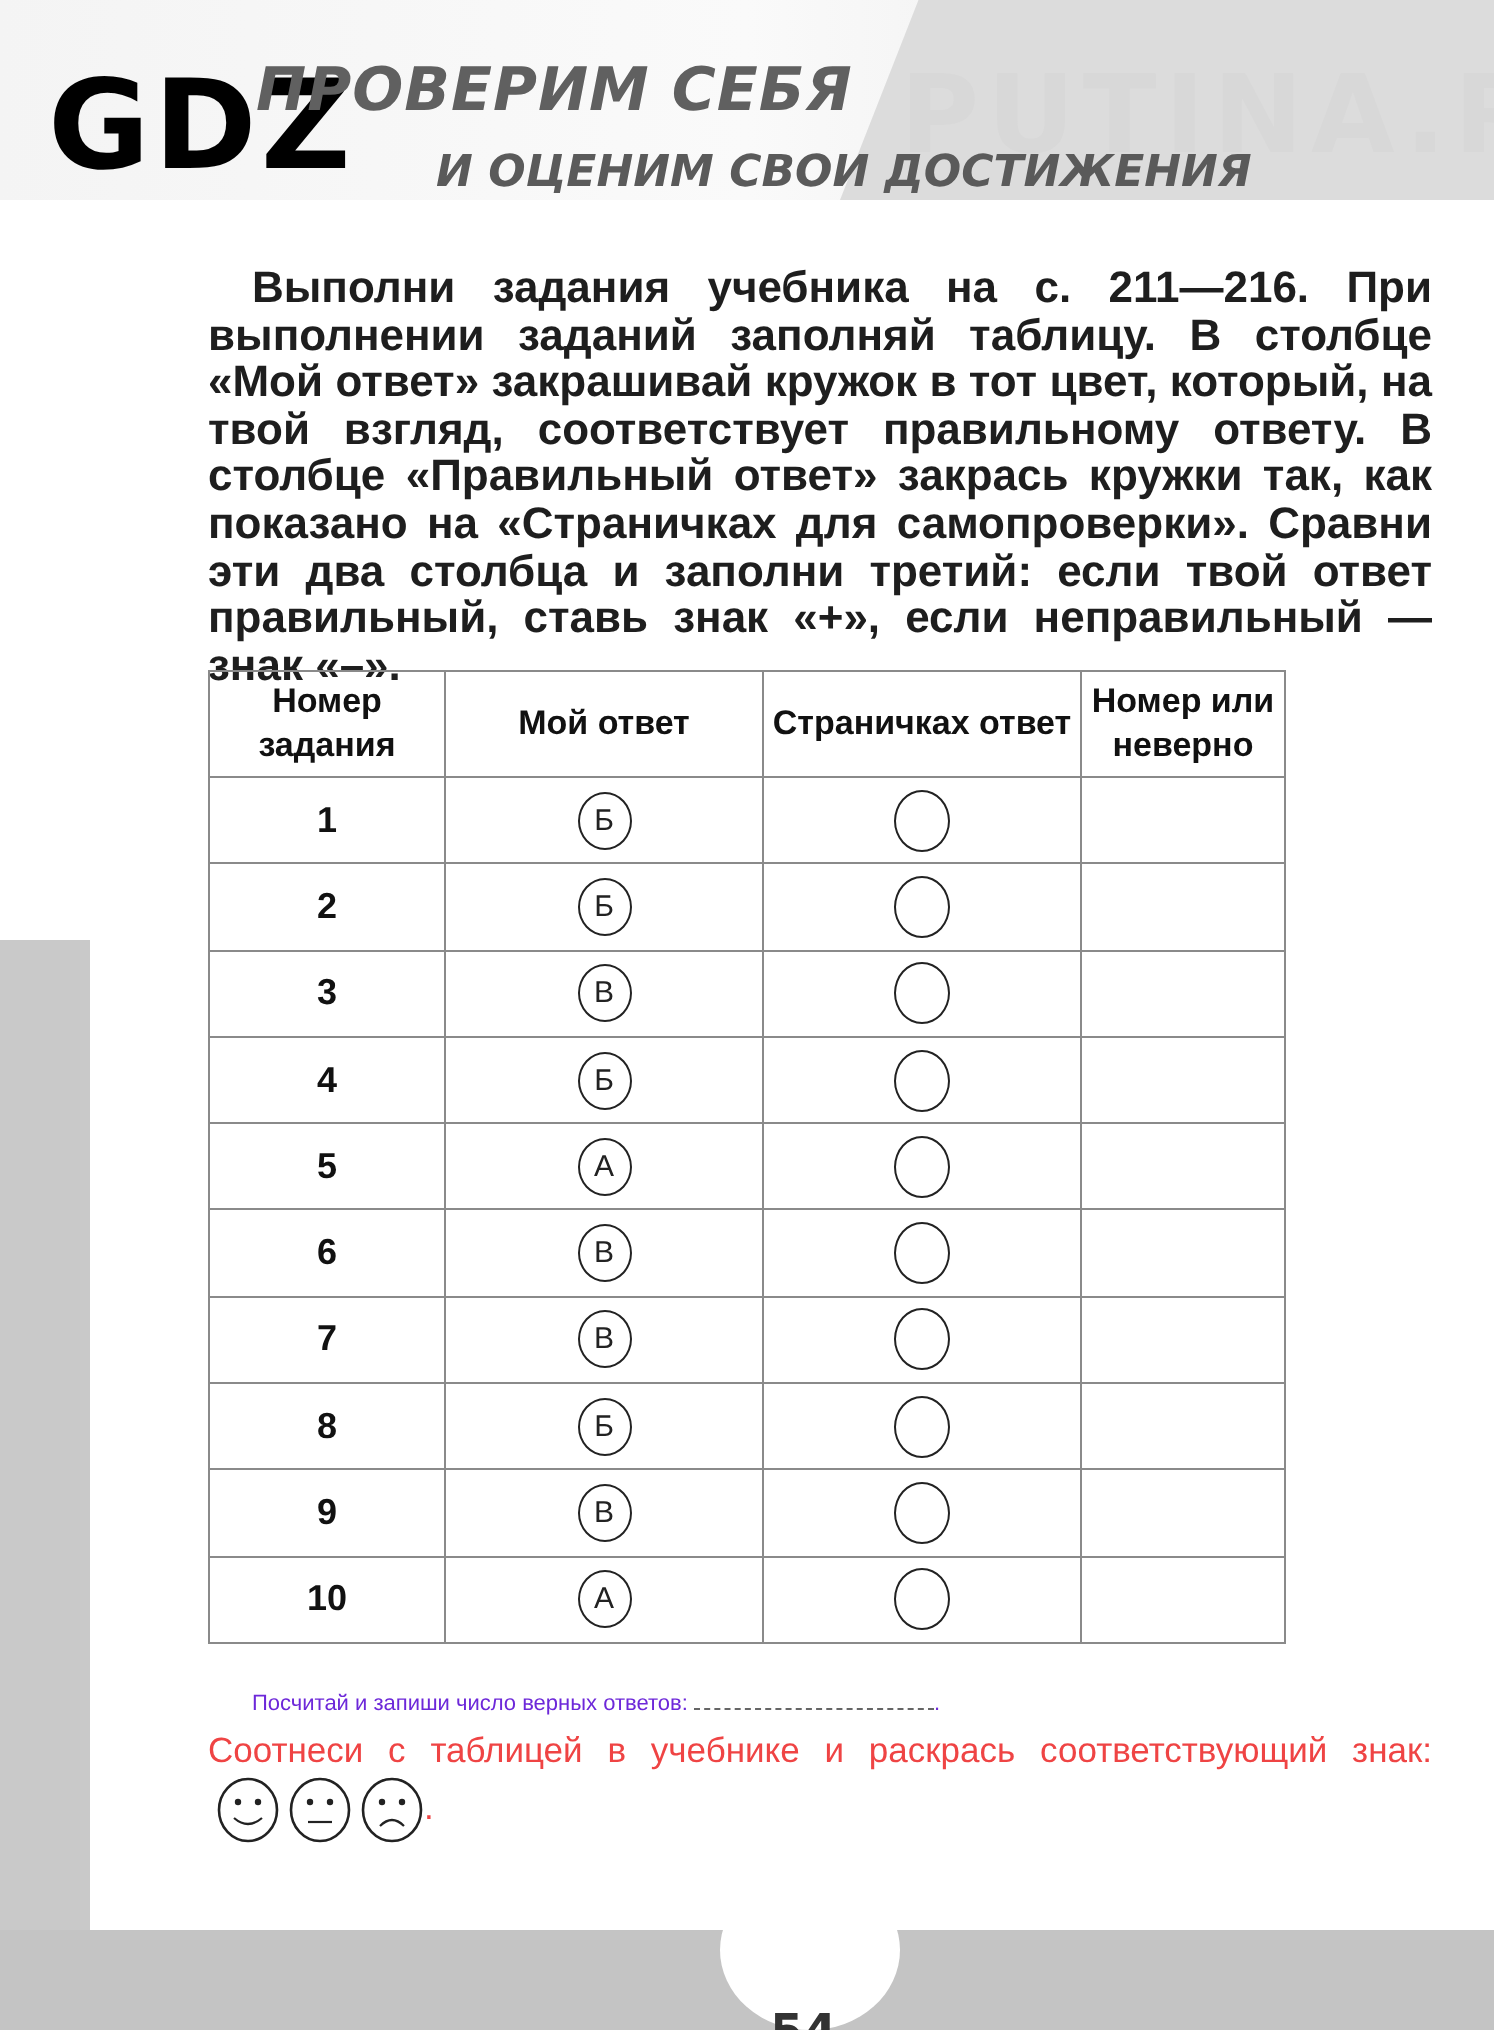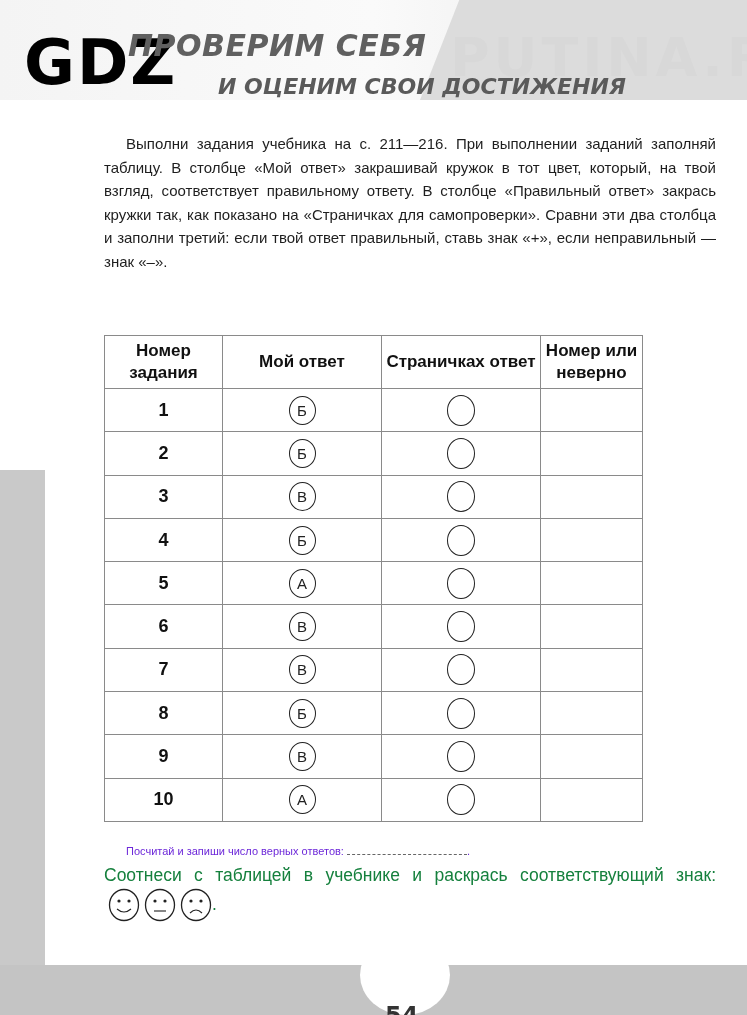--- a/index.html
+++ b/index.html
@@ -6,32 +6,32 @@
   body { width: 747px; height: 1015px; position: relative; overflow: hidden; background: #ffffff; font-family: "Liberation Sans", sans-serif; color: #1a1a1a; }
   .bg-left { position: absolute; left: 0; top: 470px; width: 45px; height: 545px; background: #c9c9c9; }
   .bg-bottom { position: absolute; left: 0; top: 965px; width: 747px; height: 50px; background: #c4c4c4; }
   .bg-top { position: absolute; left: 0; top: 0; width: 747px; height: 100px; background: linear-gradient(to right, #f4f4f4 0%, #fafafa 50%, #e6e6e6 100%); }
   .bg-top-tri { position: absolute; left: 420px; top: 0; width: 327px; height: 100px; background: #dcdcdc; clip-path: polygon(12% 0, 100% 0, 100% 100%, 0 100%); }
   .watermark { position: absolute; left: 24px; top: 26px; font-size: 62px; font-weight: bold; color: #000000; letter-spacing: 2px; font-family: "DejaVu Sans", sans-serif; }
   .watermark-right { position: absolute; left: 450px; top: 26px; font-size: 54px; font-weight: bold; color: #d8d8d8; letter-spacing: 4px; font-family: "DejaVu Sans", sans-serif; }
   .title1 { position: absolute; left: 128px; top: 28px; font-size: 30px; font-weight: bold; font-style: italic; color: #606060; font-family: "DejaVu Sans", sans-serif; letter-spacing: 0.5px; }
   .title2 { position: absolute; left: 218px; top: 74px; font-size: 22px; font-weight: bold; font-style: italic; color: #5a5a5a; font-family: "DejaVu Sans", sans-serif; }
   .page { position: absolute; left: 46px; top: 100px; width: 701px; height: 865px; background: #fff; }
-  .intro { position: absolute; left: 104px; top: 132px; width: 612px; font-size: 15px; line-height: 23.6px; text-align: justify; text-indent: 22px; color: #1e1e1e; }
+  .intro { position: absolute; left: 104px; top: 132px; width: 612px; font-size: 22px; line-height: 23.6px; text-align: justify; text-indent: 22px; color: #1e1e1e; font-weight: bold; }
   table.tbl { position: absolute; left: 104px; top: 335px; width: 539px; border-collapse: collapse; }
   .tbl td, .tbl th { border: 1px solid #8a8a8a; text-align: center; padding: 0; }
   .tbl th { height: 52px; font-size: 17px; font-weight: bold; line-height: 22px; color: #111; }
   .tbl td { height: 42.3px; }
   .col1 { width: 117px; } .col2 { width: 158px; } .col3 { width: 158px; }
   .num { font-size: 18px; font-weight: bold; color: #111; }
   .circ { display: inline-block; width: 25px; height: 27px; border: 1.4px solid #222; border-radius: 50%; font-size: 15px; line-height: 27px; text-align: center; color: #222; vertical-align: middle; }
   .circ-empty { display: inline-block; width: 26px; height: 29px; border: 1.4px solid #222; border-radius: 50%; vertical-align: middle; }
   .count-line { position: absolute; left: 104px; top: 840px; width: 612px; font-size: 11px; line-height: 23.6px; text-indent: 22px; color: #6d28d9; }
   .blank { display: inline-block; width: 120px; border-bottom: 1px dashed #666; height: 14px; vertical-align: baseline; }
-  .relate { position: absolute; left: 104px; top: 864px; width: 612px; font-size: 17.5px; line-height: 23.6px; color: #15803d; text-align: justify; }
+  .relate { position: absolute; left: 104px; top: 864px; width: 612px; font-size: 17.5px; line-height: 23.6px; color: #ef4444; text-align: justify; }
   .faces { display: inline-flex; gap: 4px; vertical-align: middle; margin-left: 4px; }
   .face { width: 32px; height: 34px; }
   .page-num-bg { position: absolute; left: 360px; top: 935px; width: 90px; height: 80px; border-radius: 50%; background: #fff; }
   .page-num { position: absolute; left: 385px; top: 958px; font-size: 24px; font-weight: bold; color: #333; font-family: "DejaVu Sans", sans-serif; margin-top: 44px; }
 </style>
 </head>
 <body>
 
 <div class="bg-top"></div>
 <div class="bg-top-tri"></div>

